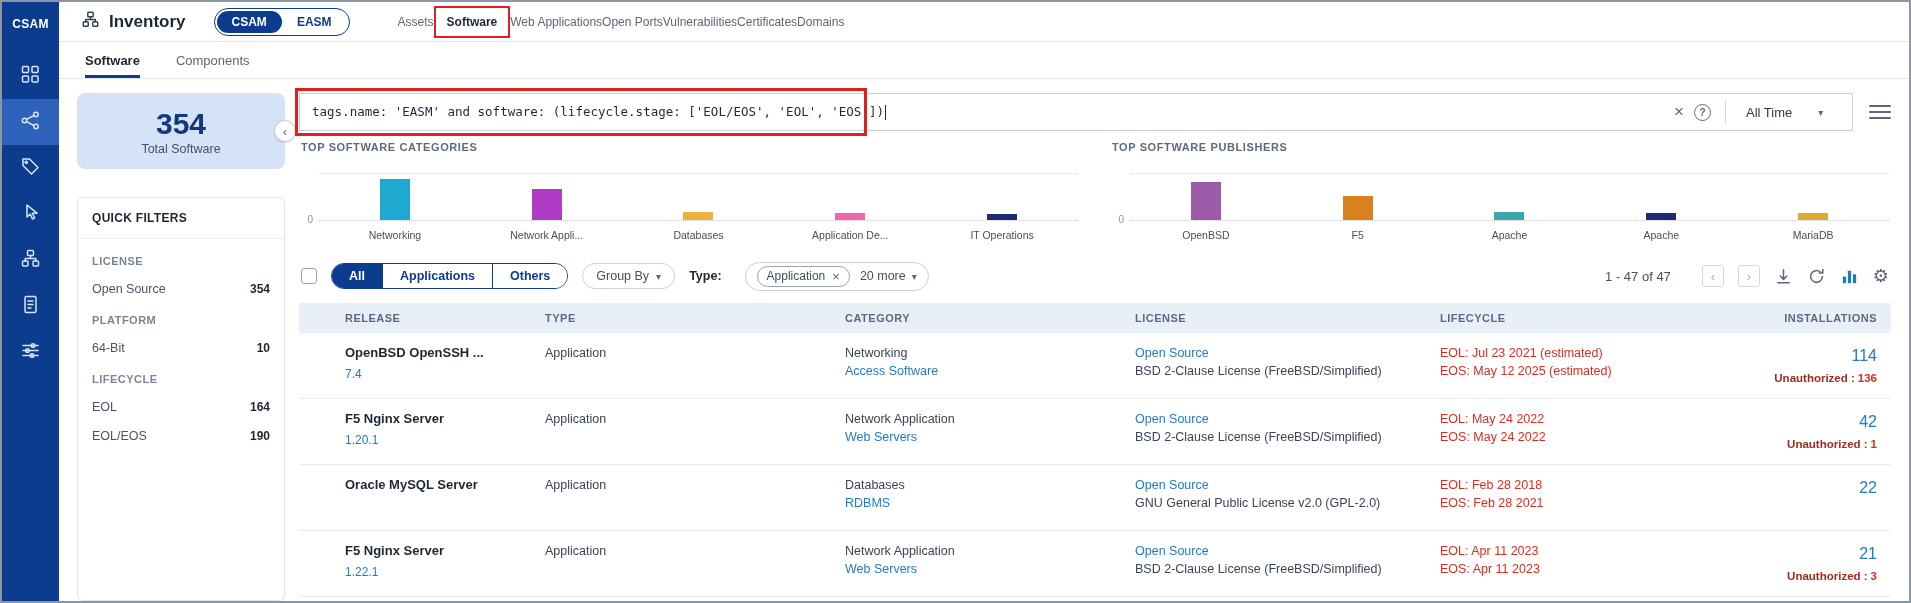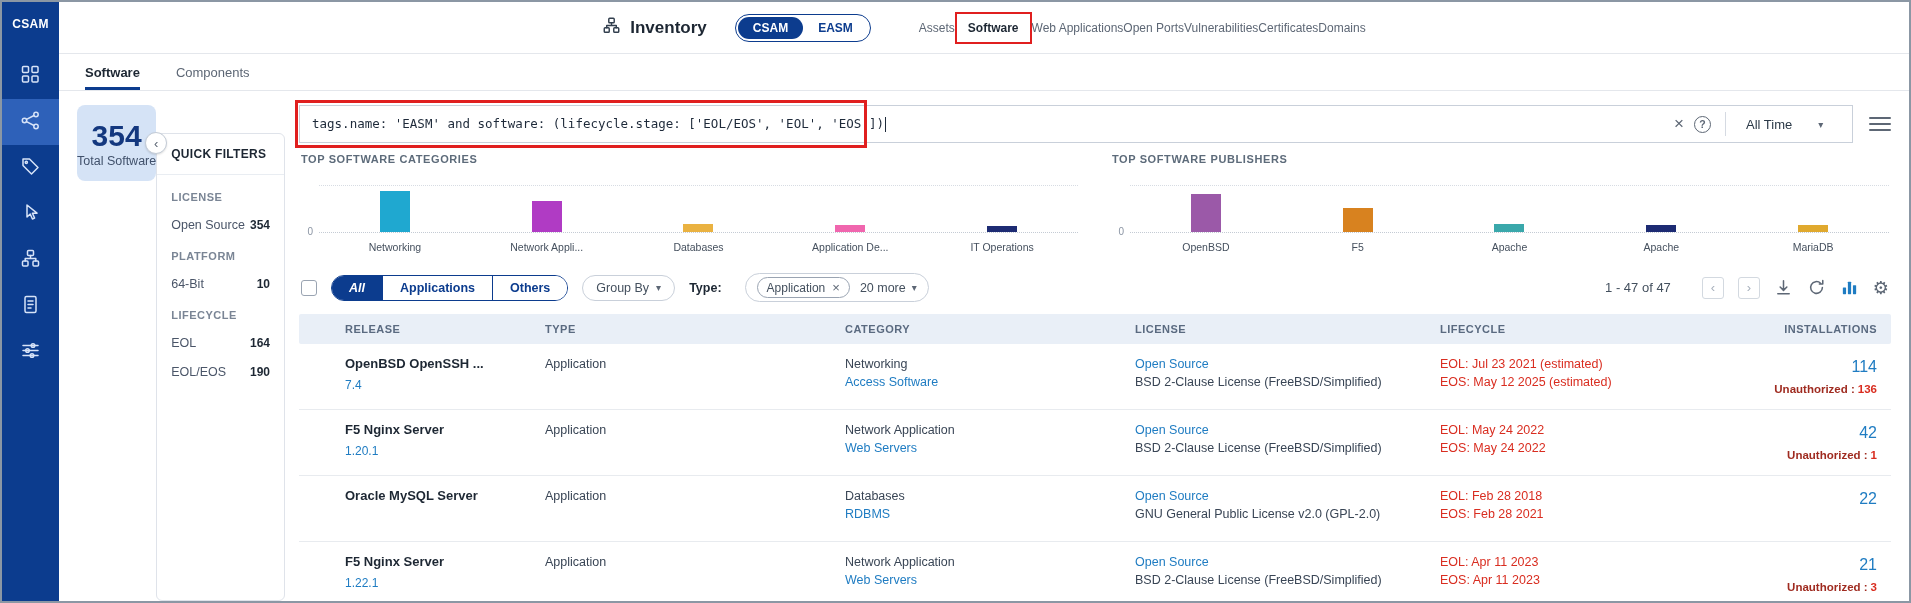--- a/index.html
+++ b/index.html
@@ -9,39 +9,39 @@
   
   .rail { width:57px; background:#0c3c8e; flex:none; display:flex; flex-direction:column; align-items:center; }
   .rail-brand { color:#fff; font-size:12px; font-weight:bold; padding:15px 0 22px; letter-spacing:.3px; }
   .rail-item { width:57px; height:46px; display:flex; align-items:center; justify-content:center; cursor:pointer; }
   .rail-item.active { background:#2e61b9; }
   .rail-item svg { width:21px; height:21px; stroke:#d7e3f8; stroke-width:1.5; fill:none; stroke-linecap:round; stroke-linejoin:round; }
 
   
   .main { flex:1; display:flex; flex-direction:column; min-width:0; }
 
-  .topbar { height:52px; flex:none; border-bottom:1px solid #e4e7ec; display:flex; align-items:center; padding:0 22px;justify-content:center; }
+  .topbar { height:40px; flex:none; border-bottom:1px solid #e4e7ec; display:flex; align-items:center; padding:0 22px; }
   .title-wrap { display:flex; align-items:center; gap:9px; }
   .title-wrap svg { width:19px; height:19px; stroke:#323f4e; stroke-width:1.6; fill:none; stroke-linecap:round; stroke-linejoin:round; }
   .page-title { font-size:17px; font-weight:bold; color:#1d2733; }
   .pill-toggle { margin-left:28px; display:flex; align-items:center; border:1.5px solid #0c3c8e; border-radius:999px; padding:2px; }
   .pill-csam { background:#0c3c8e; color:#fff; border-radius:999px; padding:4px 15px; font-size:12px; font-weight:bold; }
   .pill-easm { color:#0c3c8e; padding:4px 15px; font-size:12px; font-weight:bold; }
   .top-tabs { display:flex; align-items:center; margin-left:48px; font-size:12px; color:#5d6775; }
   .top-tab { cursor:pointer; white-space:nowrap; }
   .top-tab.annotated { border:2.5px solid #e01f1f; padding:7px 11px; color:#1d2733; font-weight:bold; background:#fff; }
 
   .subtabs { height:37px; flex:none; border-bottom:1px solid #e4e7ec; display:flex; align-items:stretch; gap:36px; padding-left:26px; font-size:13px; color:#5d6775; }
   .subtab { display:flex; align-items:center; cursor:pointer; }
   .subtab.active { color:#1d2733; font-weight:bold; box-shadow:inset 0 -3px 0 #0c3c8e; }
 
   .content { flex:1; display:flex; gap:14px; padding:14px 18px 0 18px; min-height:0; }
 
   
-  .leftcol { width:208px; flex:none; display:flex; flex-direction:row; }
+  .leftcol { width:208px; flex:none; display:flex; flex-direction:column; }
   .summary-card { position:relative; background:#d5e3f6; border-radius:8px; height:76px; display:flex; flex-direction:column; align-items:center; justify-content:center; }
   .summary-count { font-size:30px; font-weight:bold; color:#14387f; line-height:1.1; }
   .summary-label { font-size:12.5px; color:#41516b; margin-top:2px; }
   .collapse-btn { position:absolute; right:-11px; top:27px; width:22px; height:22px; border-radius:50%; background:#fff; border:1px solid #c3cbd6; color:#5d6775; font-size:13px; display:flex; align-items:center; justify-content:center; cursor:pointer; box-shadow:0 1px 2px rgba(0,0,0,.12); }
   .filters-card { margin-top:28px; border:1px solid #dfe3ea; border-radius:6px; flex:1; overflow:hidden; background:#fff; }
   .filters-title { padding:13px 14px; font-size:12px; font-weight:bold; color:#1d2733; letter-spacing:.3px; border-bottom:1px solid #e9edf2; }
   .filter-group { padding:16px 14px 2px; }
   .filter-heading { font-size:11px; font-weight:bold; color:#7a8595; letter-spacing:.5px; }
   .filter-item { display:flex; justify-content:space-between; align-items:center; margin-top:15px; cursor:pointer; }
   .filter-label { font-size:12.5px; color:#4a5568; }
@@ -74,21 +74,21 @@
   .bars { position:absolute; left:0; right:0; top:0; bottom:0; display:flex; justify-content:space-around; align-items:flex-end; }
   .bar { width:30px; cursor:pointer; }
   .chart-labels { display:flex; margin-left:18px; margin-top:8px; }
   .chart-labels span { flex:1; text-align:center; font-size:10.5px; color:#45505e; white-space:nowrap; overflow:hidden; }
 
   
   .toolbar { display:flex; align-items:center; gap:14px; margin:20px 2px 0; height:30px; }
   .checkbox { width:16px; height:16px; border:1.5px solid #9aa4b2; border-radius:3px; background:#fff; cursor:pointer; flex:none; }
   .segmented { display:flex; border:1px solid #0c3c8e; border-radius:16px; overflow:hidden; flex:none; }
   .seg { padding:5px 17px; font-size:12.5px; font-weight:bold; color:#0c3c8e; cursor:pointer; border-left:1px solid #0c3c8e; background:#fff; }
-  .seg:first-child { border-left:none;font-style:italic; }
+  .seg:first-child { border-left:none; }
   .seg.active { background:#0c3c8e; color:#fff; }
   .groupby { display:flex; align-items:center; gap:7px; border:1px solid #c9d0da; border-radius:16px; padding:5px 13px; font-size:12.5px; color:#44505e; cursor:pointer; flex:none; }
   .type-filter { display:flex; align-items:center; gap:23px; flex:none; }
   .type-label { font-size:12.5px; font-weight:bold; color:#1d2733; }
   .type-box { display:flex; align-items:center; gap:10px; border:1px solid #c9d0da; border-radius:16px; padding:3px 11px; }
   .chip { display:flex; align-items:center; gap:7px; border:1px solid #9aa4b2; border-radius:12px; padding:2px 9px; font-size:12px; color:#44505e; cursor:pointer; }
   .chip-x { color:#5d6775; cursor:pointer; font-size:13px; }
   .more-filters { display:flex; align-items:center; gap:6px; font-size:12.5px; color:#44505e; cursor:pointer; }
   .tb-spacer { flex:1; }
   .pagination { font-size:13px; color:#44505e; margin-right:17px; white-space:nowrap; }

